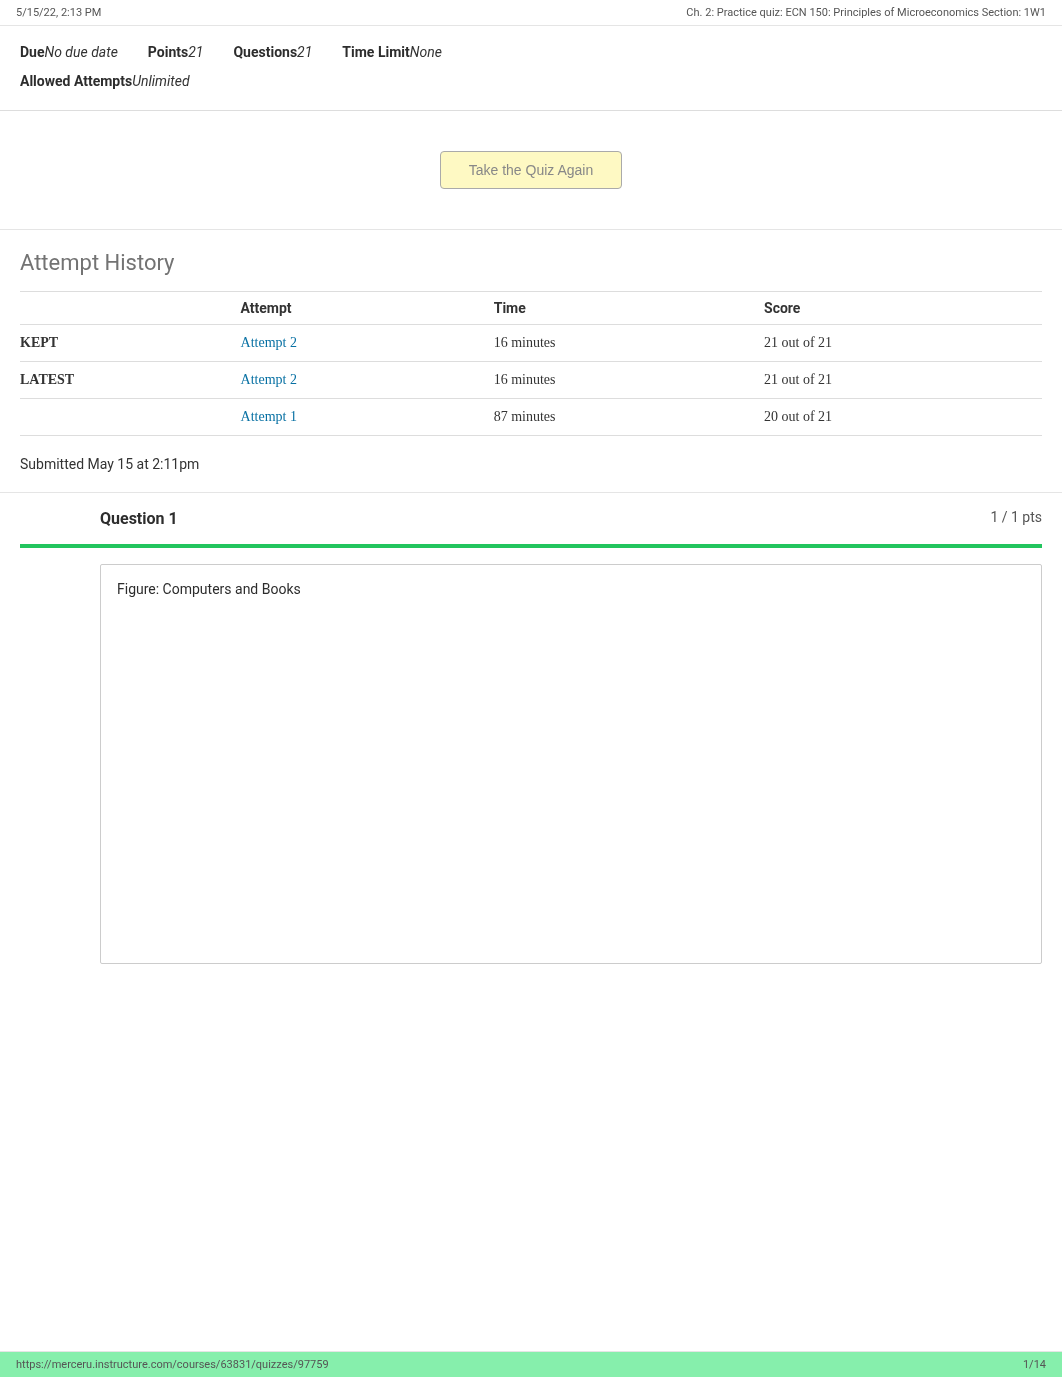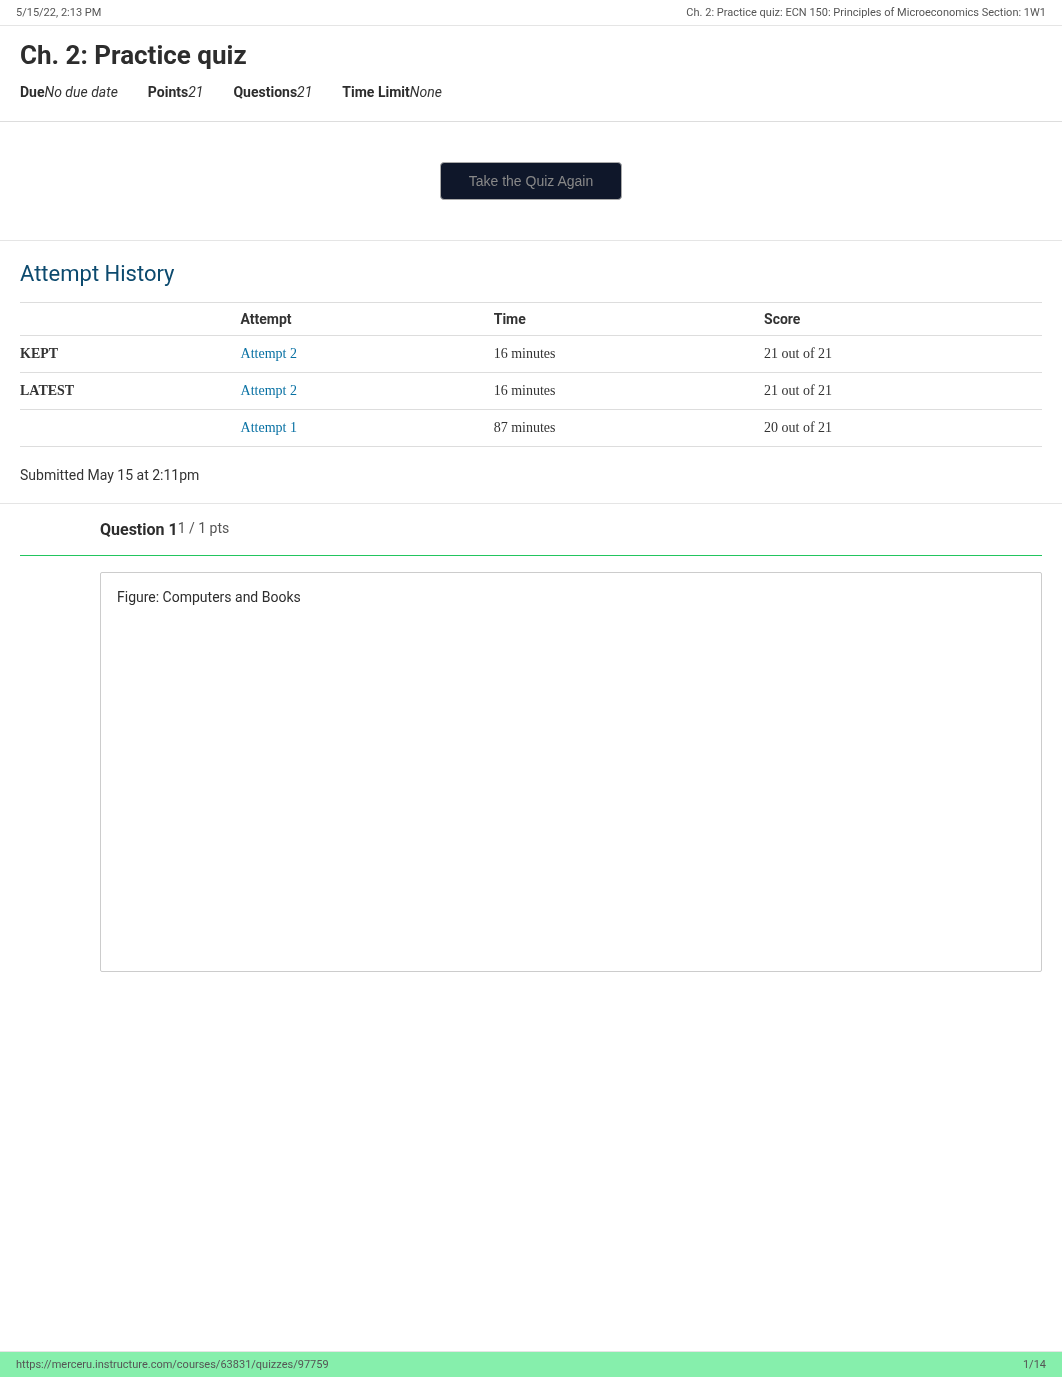--- a/index.html
+++ b/index.html
@@ -74,35 +74,35 @@
       justify-content: center;
       align-items: center;
       padding: 40px 20px;
       border-bottom: 1px solid #e5e5e5;
     }
 
     .take-quiz-btn {
       padding: 10px 28px;
       border: 1px solid #aaa;
       border-radius: 4px;
-      background: #0f172a;
+      background: #fef9c3;
       color: #888;
       font-size: 14px;
       cursor: not-allowed;
       font-weight: 500;
     }
 
     .attempt-history-section {
       padding: 20px 20px 0 20px;
     }
 
     .attempt-history-title {
       font-size: 22px;
       font-weight: 400;
-      color: #0c4a6e;
+      color: #737373;
       margin-bottom: 16px;
     }
 
     .attempt-table {
       width: 100%;
       border-collapse: collapse;
       font-size: 14px;
     }
 
     .attempt-table th {
@@ -139,23 +139,24 @@
       color: #333;
       border-bottom: 1px solid #e5e5e5;
     }
 
     .question-section {
       padding: 0 20px 20px 20px;
     }
 
     .question-header {
       display: flex;
+      justify-content: space-between;
       align-items: flex-start;
       padding: 16px 0 16px 80px;
-      border-bottom: 1px solid #22c55e;
+      border-bottom: 4px solid #22c55e;
     }
 
     .question-title {
       font-size: 16px;
       font-weight: bold;
       color: #2d2d2d;
     }
 
     .question-points {
       font-size: 14px;
@@ -199,38 +200,43 @@
   </style>
 </head>
 <body>
 
 <div class="top-bar">
   <span>5/15/22, 2:13 PM</span>
   <span>Ch. 2: Practice quiz: ECN 150: Principles of Microeconomics Section: 1W1</span>
 </div>
 
 <div class="page-header">
-  <div class="page-title">Ch. 2: Practice quiz</div>
   <div class="quiz-meta">
     <div class="quiz-meta-row">
       <div class="quiz-meta-item">
         <span class="meta-label">Due</span>
         <span class="meta-value">No due date</span>
       </div>
       <div class="quiz-meta-item">
         <span class="meta-label">Points</span>
         <span class="meta-value">21</span>
       </div>
       <div class="quiz-meta-item">
         <span class="meta-label">Questions</span>
         <span class="meta-value">21</span>
       </div>
       <div class="quiz-meta-item">
         <span class="meta-label">Time Limit</span>
         <span class="meta-value">None</span>
+      </div>
+    </div>
+    <div class="quiz-meta-row">
+      <div class="quiz-meta-item">
+        <span class="meta-label">Allowed Attempts</span>
+        <span class="meta-value">Unlimited</span>
       </div>
     </div>
   </div>
 </div>
 
 <div class="quiz-action-area">
   <button class="take-quiz-btn">Take the Quiz Again</button>
 </div>
 
 <div class="attempt-history-section">

